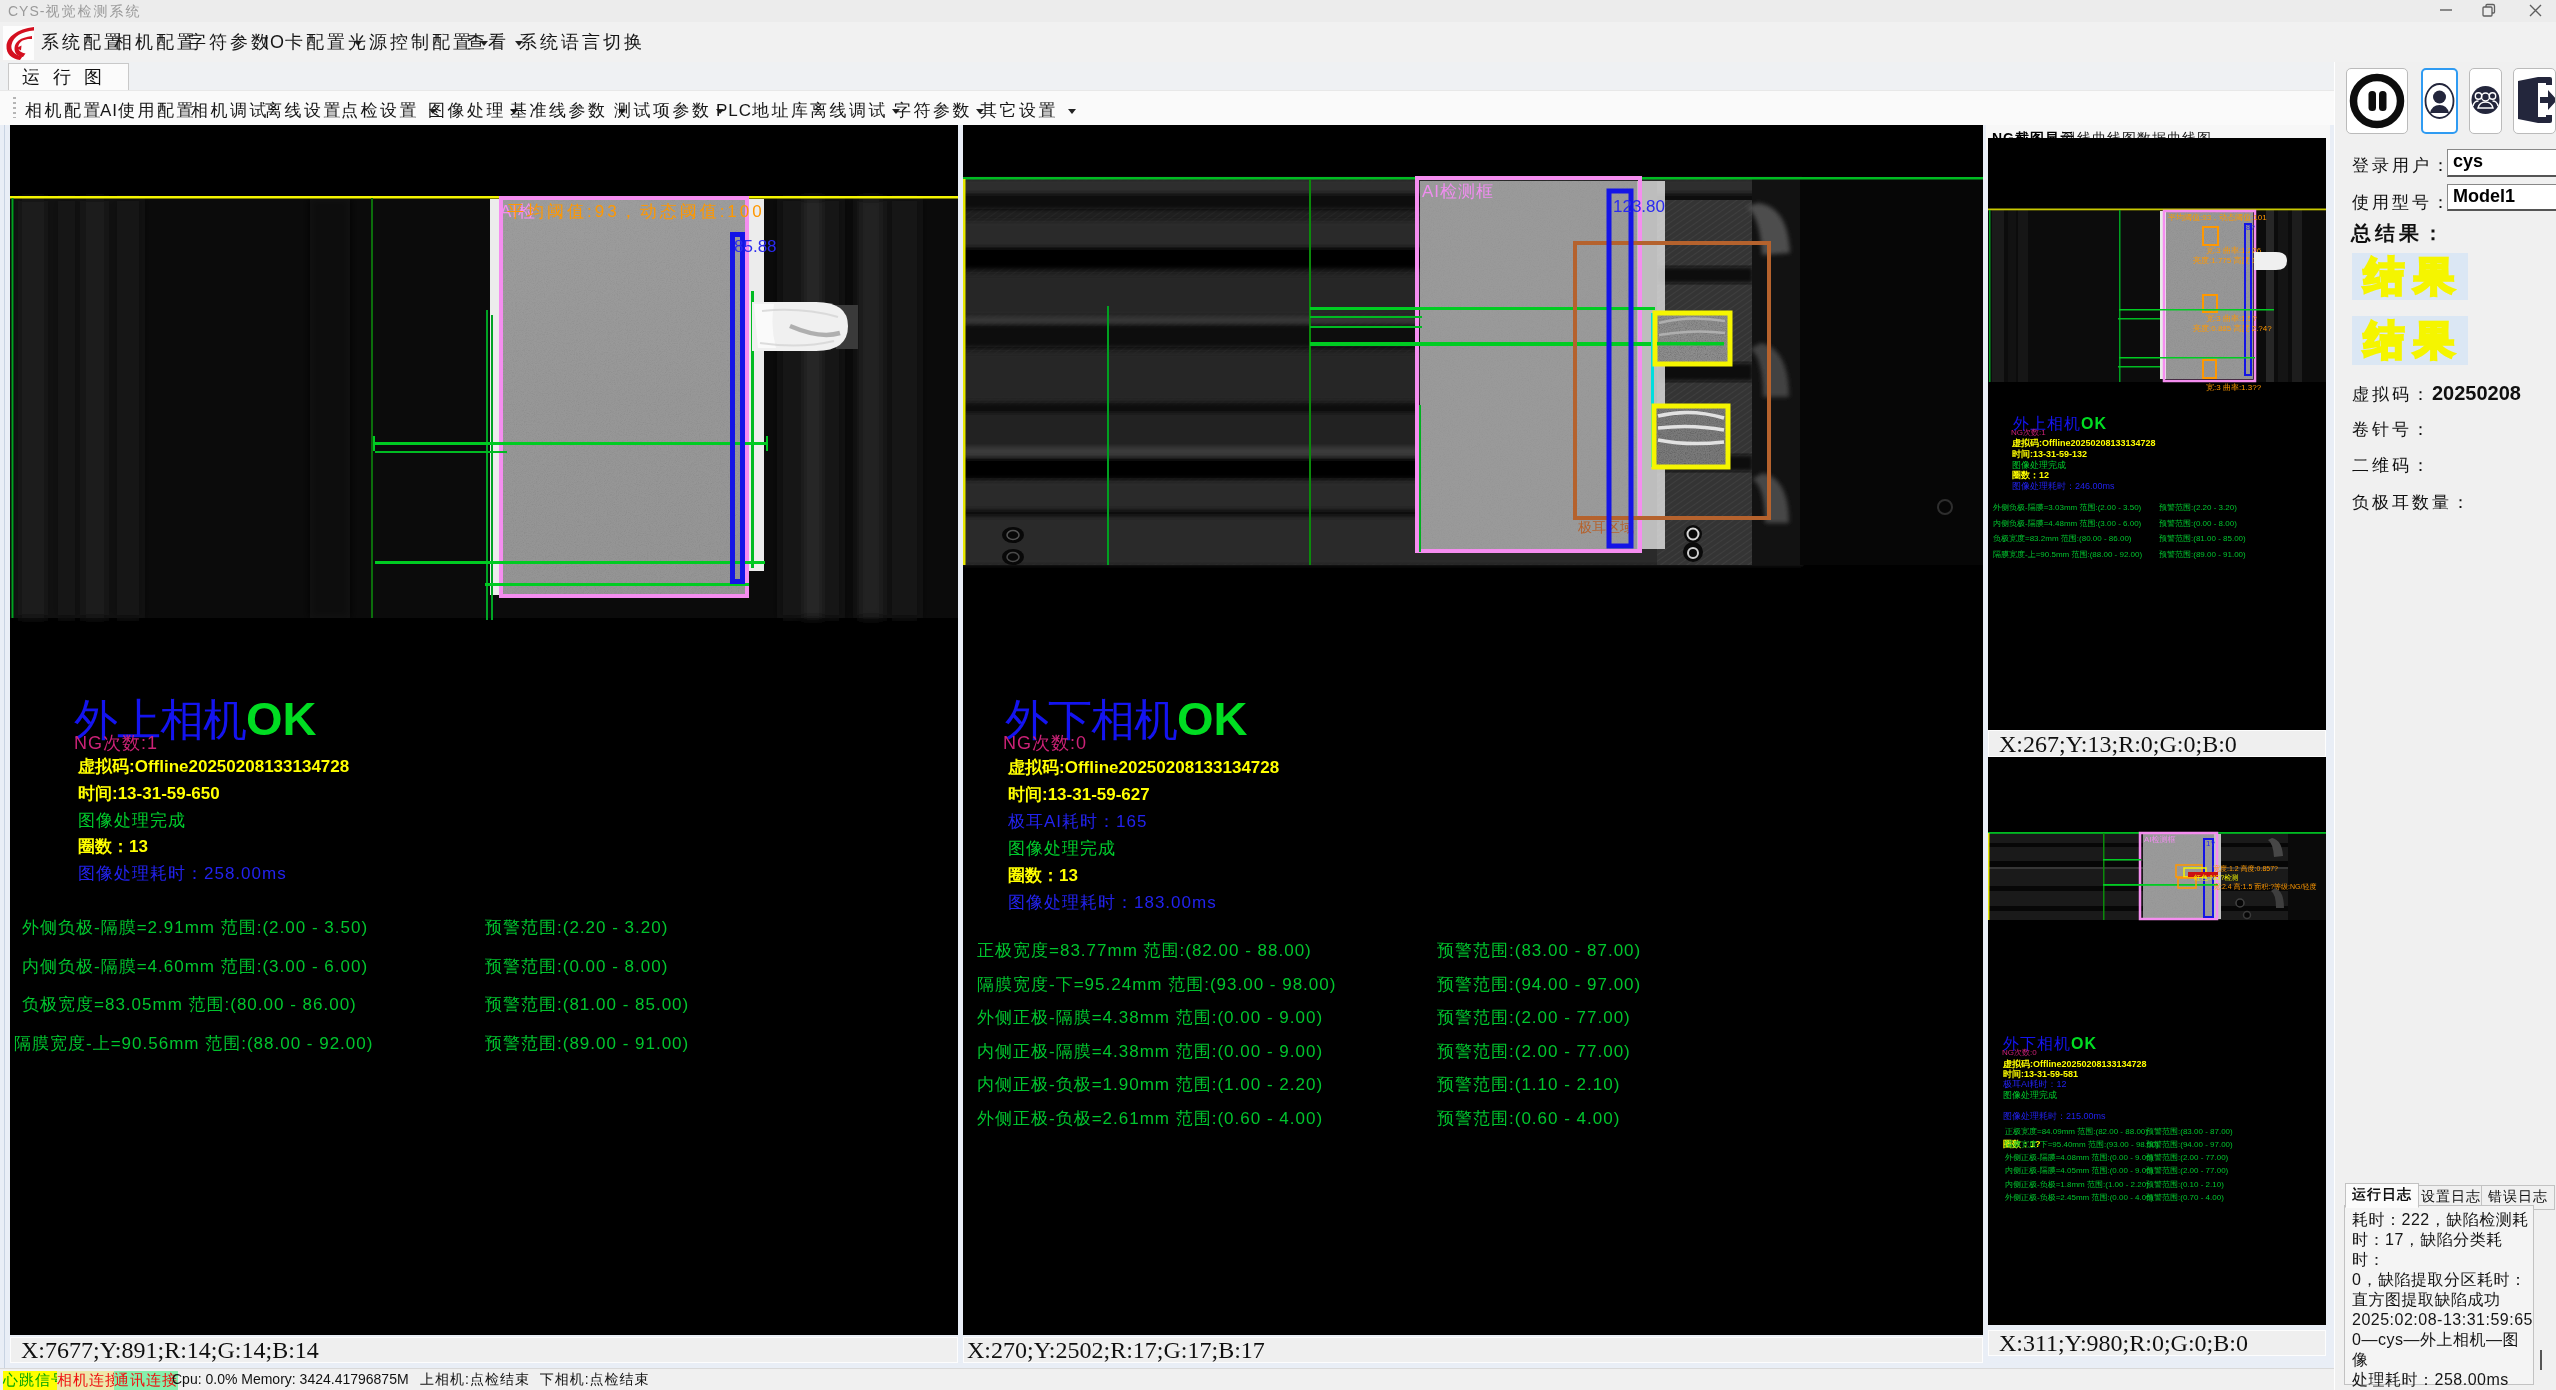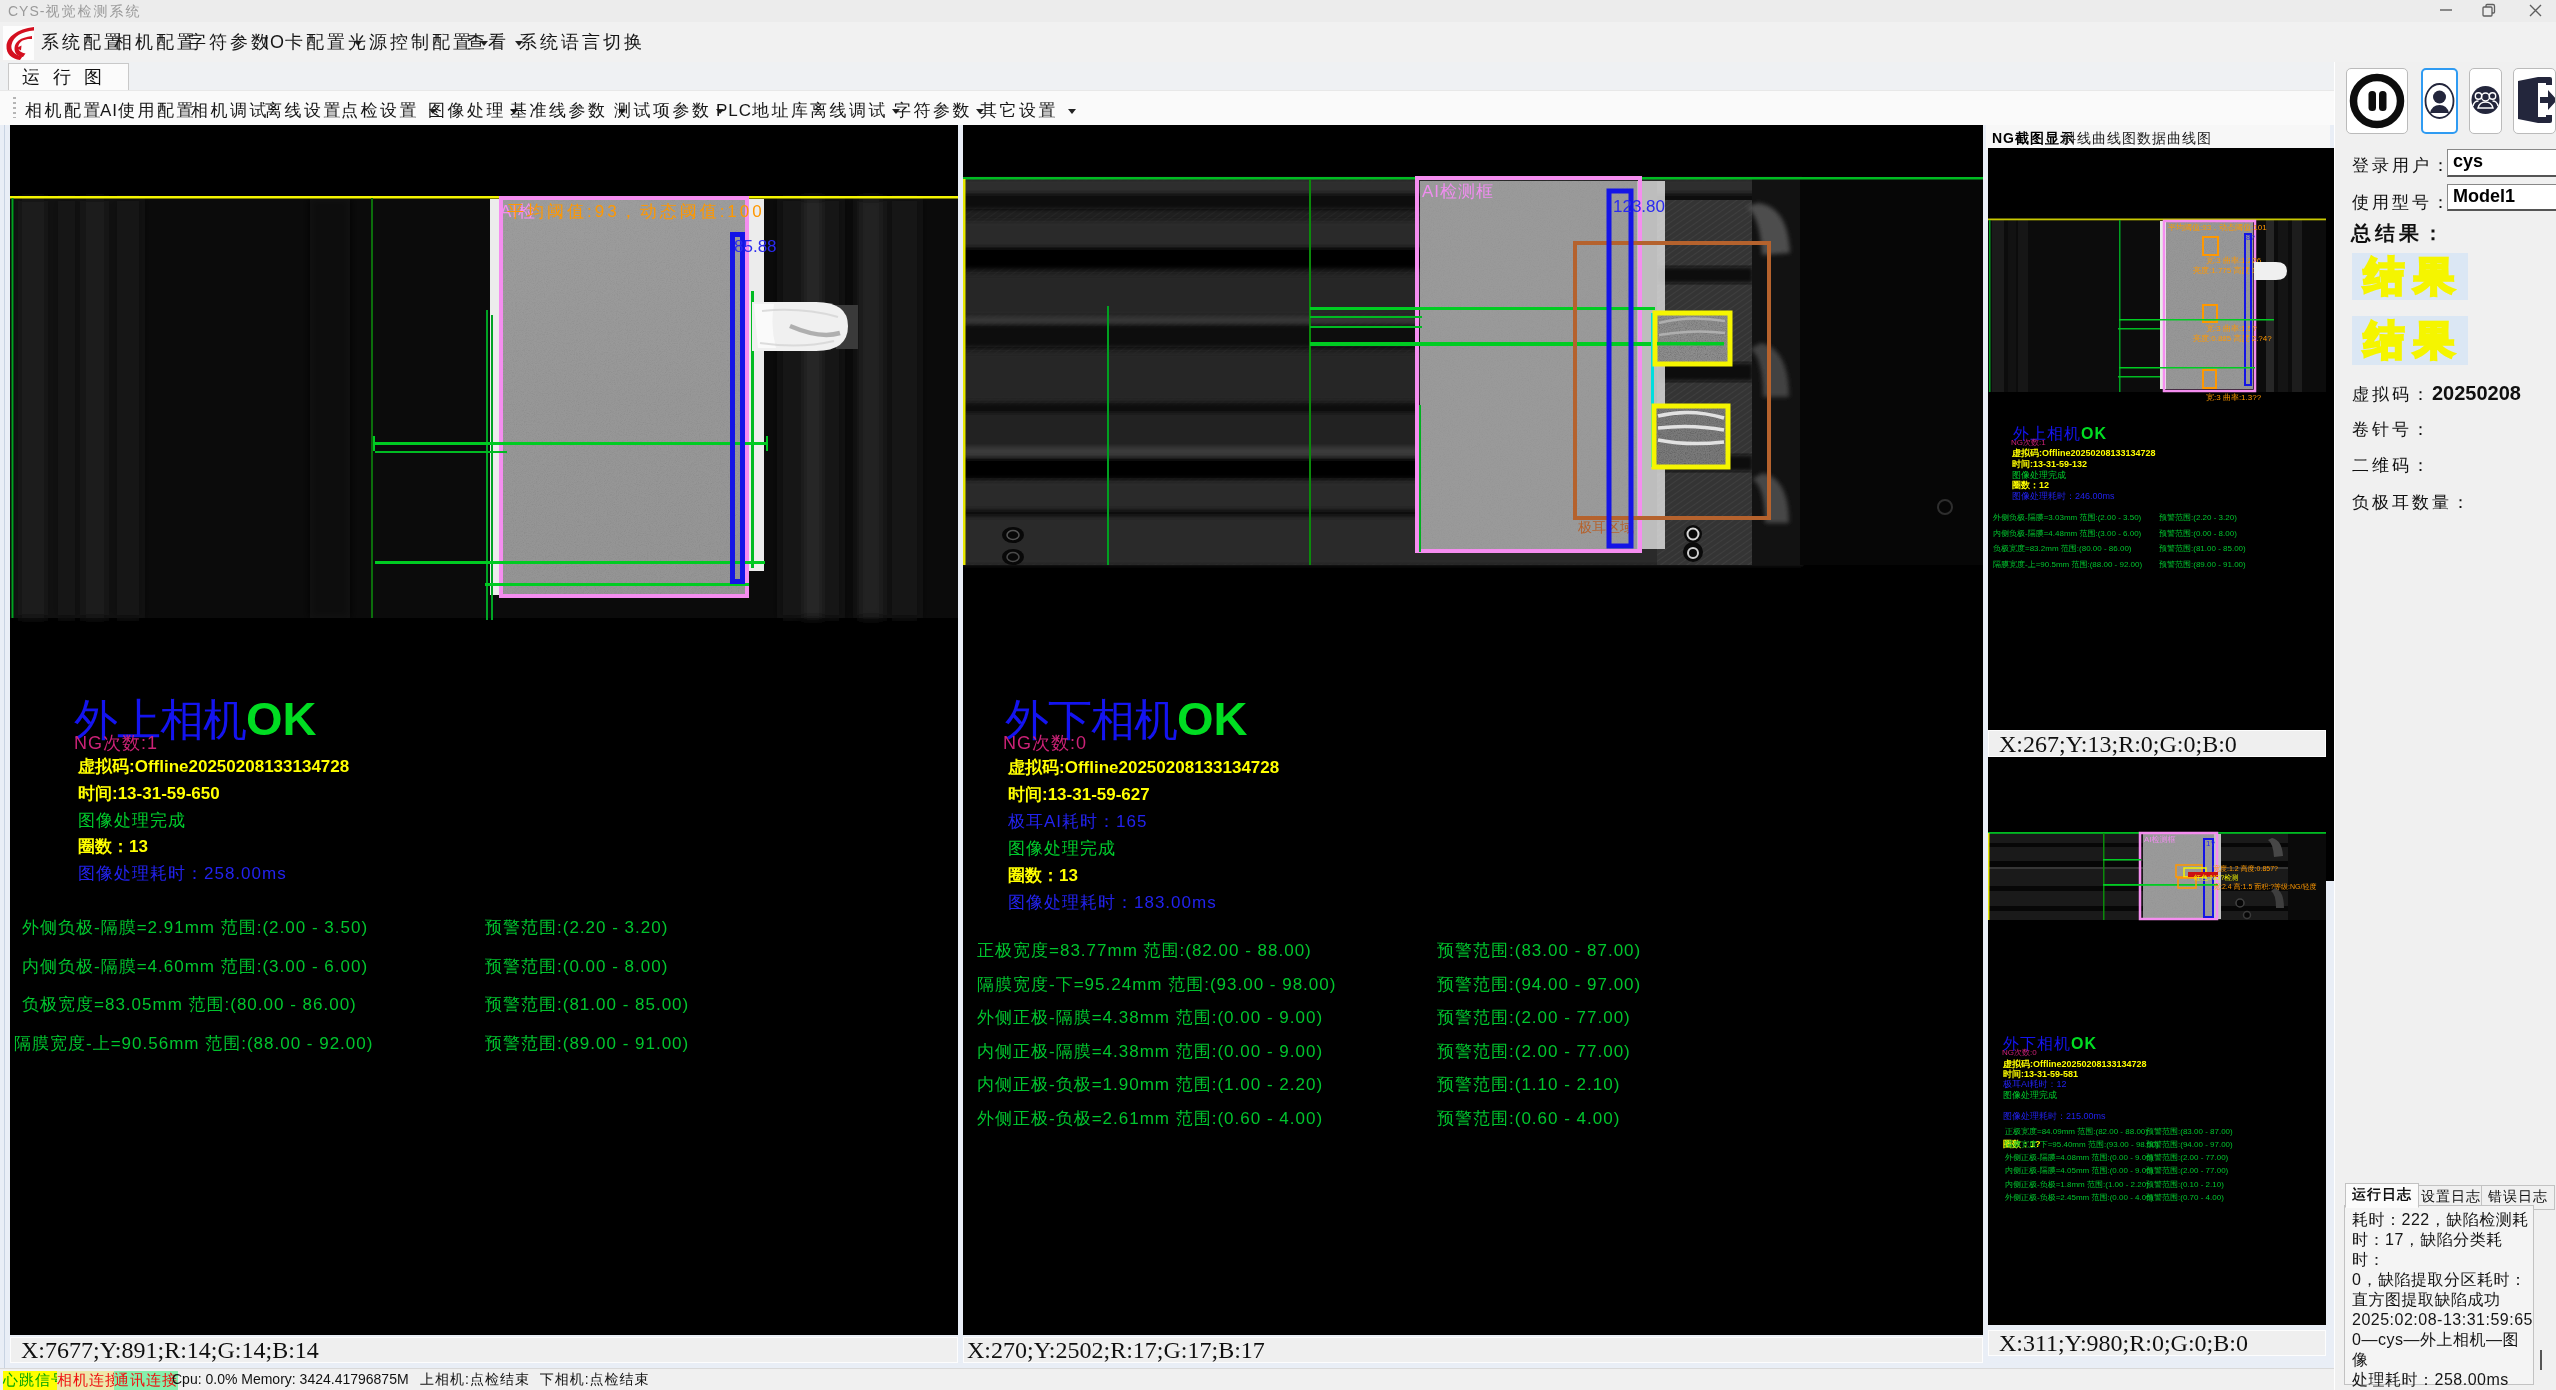--- a/index.html
+++ b/index.html
@@ -270,21 +270,21 @@
   <div class="meas" style="left:14px;top:982px;">外侧正极-负极=2.61mm 范围:(0.60 - 4.00)</div>
   <div class="meas" style="left:474px;top:982px;">预警范围:(0.60 - 4.00)</div>
 </div>
 <div class="coordbar" style="left:963px;top:1337px;width:1020px;height:26px;line-height:25px;padding-left:3px;box-sizing:border-box;">X:270;Y:2502;R:17;G:17;B:17</div>
 
 <div class="ab" style="left:1986px;top:125px;width:344px;height:25px;background:#f7f7f7;"></div>
 <div class="ab" style="left:1992px;top:130px;font-size:14px;font-weight:bold;color:#000;letter-spacing:1px;">NG截图显示</div>
 <div class="ab" style="left:2062px;top:130px;font-size:14px;color:#222;letter-spacing:1px;">斜线曲线图</div>
 <div class="ab" style="left:2137px;top:130px;font-size:14px;color:#222;letter-spacing:1px;">数据曲线图</div>
 
-<div class="ab" style="left:1988px;top:148px;width:338px;height:733px;background:#000;overflow:hidden;padding-left:28px;">
+<div class="ab" style="left:1988px;top:138px;width:338px;height:733px;background:#000;overflow:hidden;">
   <svg class="ab" style="left:0;top:0;" width="338" height="260" viewBox="0 0 338 260">
     <rect x="0" y="0" width="338" height="260" fill="#000"></rect>
     <rect x="0" y="72" width="338" height="172" fill="#0c0c0c"></rect>
     <g opacity="0.9">
       <rect x="4" y="72" width="12" height="172" fill="#1c1c1c"></rect>
       <rect x="20" y="72" width="8" height="172" fill="#131313"></rect>
       <rect x="30" y="72" width="10" height="172" fill="#181818"></rect>
       <rect x="278" y="72" width="8" height="172" fill="#2a2a2a"></rect>
       <rect x="290" y="72" width="10" height="172" fill="#151515"></rect>
       <rect x="304" y="72" width="10" height="172" fill="#1f1f1f"></rect>

